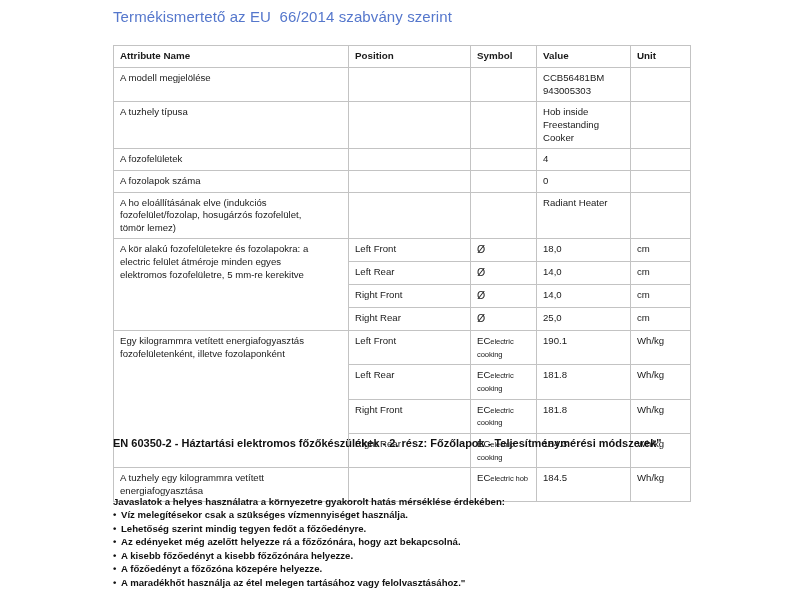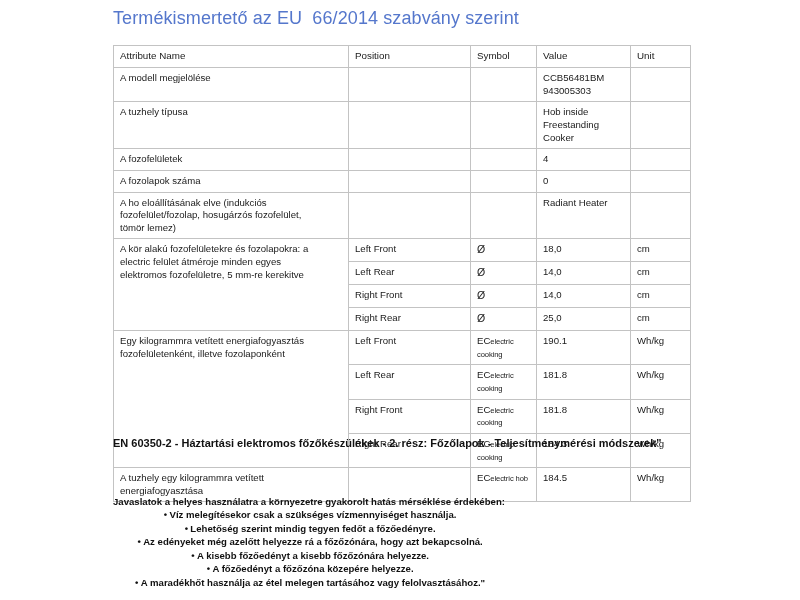--- a/index.html
+++ b/index.html
@@ -16,21 +16,21 @@
     position: relative;
     width: 800px;
     height: 600px;
     background: #ffffff;
     overflow: hidden;
   }
   #doc-title {
     position: absolute;
     left: 113px;
     top: 8px;
-    font-size: 18px;
+    font-size: 15px;
     color: #5577cc;
     letter-spacing: 0.1px;
     white-space: pre;
   }
   #spec-table {
     position: absolute;
     left: 113px;
     top: 45px;
     width: 577px;
     border-collapse: collapse;
@@ -44,21 +44,21 @@
   #spec-table col.c-val    { width: 94px; }
   #spec-table col.c-unit   { width: 60px; }
   #spec-table th, #spec-table td {
     border: 1px solid #c3c3c3;
     padding: 4px 5px 4px 6px;
     vertical-align: top;
     text-align: left;
     line-height: 1.32;
   }
   #spec-table th {
-    font-weight: normal;
+    font-weight: bold;
     font-size: 9.8px;
     padding-top: 4px;
     padding-bottom: 4px;
     height: 19px;
   }
   #spec-table td { height: 19px; }
   td.tall-2 { height: 38px; margin-top: 34px; }
   td.tall-3 { height: 55px; }
   td.row26  { height: 26px; }
   .sym {
@@ -80,21 +80,21 @@
   }
   #advice {
     position: absolute;
     left: 113px;
     top: 496px;
     font-size: 9.6px;
     font-weight: bold;
     color: #111111;
   }
   #advice .adv-head { display: block; margin-bottom: 1px; white-space: pre; }
-  #advice ul { list-style: none; margin: 0; padding: 0; text-align: center; }
+  #advice ul { list-style: none; margin: 0; padding: 0; }
   #advice li { white-space: pre; line-height: 1.42; }
   #advice li .bullet { display: inline-block; width: 8px; }
 </style>
 </head>
 <body>
 
 <div id="page">
 
   <div id="doc-title">Termékismertető az EU  66/2014 szabvány szerint</div>
 

